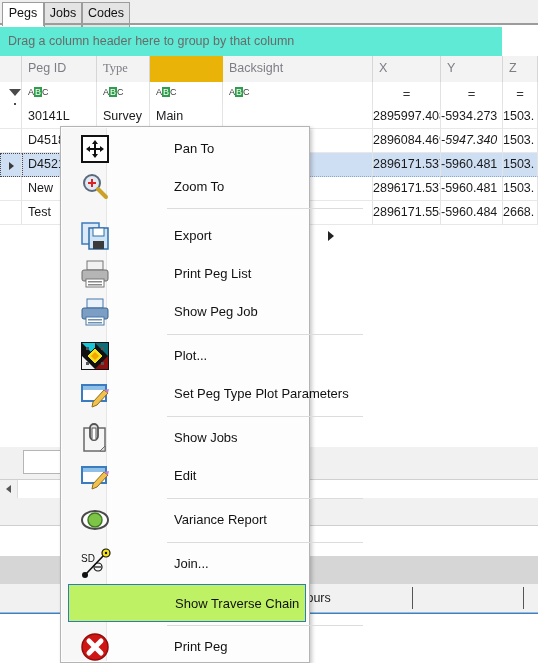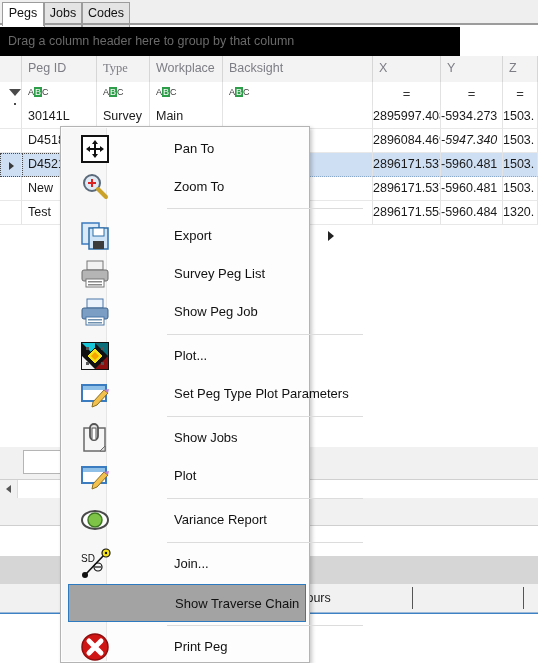--- a/index.html
+++ b/index.html
@@ -13,22 +13,22 @@
   .tabstrip:after{content:"";position:absolute;left:0;bottom:0;width:538px;height:2px;background:#9c9c9c;}
   .tab{position:absolute;top:2px;height:33px;box-sizing:border-box;
        border:1px solid #9c9c9c;border-bottom:none;background:#e4e4e4;
        font-size:12.5px;color:#111;line-height:21px;text-align:center;}
   .tab.active{background:#fff;z-index:3;height:24px;}
   .tab#tab0{left:2px;width:42px;}
   .tab#tab1{left:44px;width:38px;}
   .tab#tab2{left:82px;width:48px;}
 
   
-  .grouppanel{position:absolute;left:0;top:27px;width:460px;height:29px;
-     background:#000000;border-bottom:1px solid #701a75;}
+  .grouppanel{position:absolute;left:0;top:27px;width:502px;height:29px;
+     background:#5eead4;border-bottom:1px solid #701a75;}
   .grouppanel span{position:absolute;left:8px;top:7px;color:#6a6a6a;font-size:12.5px;}
 
   
   .grid{position:absolute;left:0;top:56px;width:538px;height:391px;background:#fff;
         border-bottom:1px solid #c8c8c8;}
   .hdrrow{position:absolute;left:0;top:0;height:26px;width:538px;background:#eab308;
           border-bottom:3px solid #4d7c0f;}
   .hcell{position:absolute;top:0;height:26px;box-sizing:border-box;
          border-right:1px solid #d6d6d6;color:#7d7d86;font-size:12.5px;
          line-height:25px;padding-left:6px;background:#f3f3f3;}
@@ -90,21 +90,21 @@
   .vsplit2{position:absolute;left:303px;top:447px;width:3px;height:51px;background:#a0a0a0;}
 
   
   .ctxmenu{position:absolute;left:60px;top:126px;width:250px;height:537px;
            background:#fdfdfd;border:1px solid #b4b4b4;box-sizing:border-box;
            box-shadow:2px 2px 4px rgba(0,0,0,0.22);z-index:50;}
   .ctxgutter{position:absolute;left:1px;top:1px;width:44px;bottom:1px;background:#f7f7f7;
              border-right:1px solid #e6e6e6;}
   .mi{position:absolute;left:1px;width:284px;height:38px;box-sizing:border-box;cursor:default;}
   .mi .mlabel{position:absolute;left:112px;top:11px;font-size:13px;color:#111;white-space:nowrap;}
-  .mi.hl{background:#a3a3a3;border:1px solid #2e7ac0;left:7px;width:238px;}
+  .mi.hl{background:#bef264;border:1px solid #2e7ac0;left:7px;width:238px;}
   .mi.hl .mlabel{left:106px;}
   .sep{position:absolute;left:106px;width:196px;height:1px;background:#dcdcdc;}
   .micon{position:absolute;left:17px;top:3px;width:32px;height:32px;}
   .submark{position:absolute;right:12px;top:14px;width:0;height:0;
            border-top:5px solid transparent;border-bottom:5px solid transparent;
            border-left:6px solid #222;}
 </style>
 </head>
 <body>
 
@@ -117,21 +117,20 @@
 <div class="grouppanel">
   <span>Drag a column header here to group by that column</span>
 </div>
 
 <div class="grid">
 
   <div class="hdrrow">
     <div class="hcell" style="left:0;width:22px;padding-left:0;"></div>
     <div class="hcell" style="left:22px;width:75px;">Peg ID</div>
     <div class="hcell" style="left:97px;width:53px;font-family:Liberation Serif, serif;">Type</div>
-    <div class="hcell" style="left:150px;width:73px;">Workplace</div>
     <div class="hcell" style="left:223px;width:150px;">Backsight</div>
     <div class="hcell" style="left:373px;width:68px;">X</div>
     <div class="hcell" style="left:441px;width:62px;">Y</div>
     <div class="hcell" style="left:503px;width:35px;">Z</div>
   </div>
 
   <div class="filterrow">
     <div class="fcell" style="left:0;width:22px;">
       <div class="funnel"></div>
     </div>
@@ -206,21 +205,21 @@
   </div>
 
   <div class="row alt" style="top:145px;">
     <div class="indicator"></div>
     <div class="cell" style="left:22px;width:75px;">Test</div>
     <div class="cell" style="left:97px;width:53px;"></div>
     <div class="cell" style="left:150px;width:73px;"></div>
     <div class="cell" style="left:223px;width:150px;"></div>
     <div class="cell num" style="left:373px;width:68px;">2896171.558</div>
     <div class="cell num" style="left:441px;width:62px;">-5960.484</div>
-    <div class="cell num" style="left:503px;width:35px;">1320.</div>
+    <div class="cell num" style="left:503px;width:35px;">2668.</div>
   </div>
 </div>
 
 <div class="lowerpanel"></div>
 <div class="editbox"></div>
 
 <div class="hscroll">
   <div class="lbtn"></div>
   <div class="track"></div>
 </div>
@@ -290,21 +289,21 @@
   <div class="mi" style="top:128px;">
     <span class="micon">
       <svg width="32" height="32" viewBox="0 0 32 32">
         <rect x="8" y="3" width="16" height="9" fill="#f2f2f2" stroke="#777"></rect>
         <rect x="3" y="12" width="26" height="11" rx="2" fill="#b5b5b5" stroke="#6d6d6d"></rect>
         <rect x="7" y="21" width="18" height="8" fill="#fff" stroke="#777"></rect>
         <rect x="9" y="23" width="14" height="1.5" fill="#888"></rect>
         <rect x="9" y="26" width="14" height="1.5" fill="#888"></rect>
       </svg>
     </span>
-    <span class="mlabel">Survey Peg List</span>
+    <span class="mlabel">Print Peg List</span>
   </div>
 
   <div class="mi" style="top:166px;">
     <span class="micon">
       <svg width="32" height="32" viewBox="0 0 32 32">
         <rect x="8" y="3" width="16" height="9" fill="#eaf2fb" stroke="#4a77a8"></rect>
         <rect x="3" y="12" width="26" height="11" rx="2" fill="#7a9ec4" stroke="#3e648c"></rect>
         <rect x="7" y="21" width="18" height="8" fill="#fff" stroke="#4a77a8"></rect>
         <rect x="9" y="23" width="14" height="1.5" fill="#6f8fae"></rect>
         <rect x="9" y="26" width="14" height="1.5" fill="#6f8fae"></rect>
@@ -360,21 +359,21 @@
 
   <div class="mi" style="top:330px;">
     <span class="micon">
       <svg width="32" height="32" viewBox="0 0 32 32">
         <rect x="3" y="7" width="24" height="16" fill="#fff" stroke="#3b7bbf" stroke-width="2"></rect>
         <rect x="4" y="8" width="22" height="4" fill="#8fc0e8"></rect>
         <path d="M14 24 L25 12 L29 15 L18 27 L13 29 Z" fill="#f2c14e" stroke="#8a6d1f"></path>
         <path d="M25 12 L29 15 L30 11 Z" fill="#c07fd0"></path>
       </svg>
     </span>
-    <span class="mlabel">Plot</span>
+    <span class="mlabel">Edit</span>
   </div>
   <div class="sep" style="top:371px;"></div>
 
   <div class="mi" style="top:374px;">
     <span class="micon">
       <svg width="32" height="32" viewBox="0 0 32 32">
         <ellipse cx="16" cy="16" rx="13" ry="9" fill="#fff" stroke="#4a4a4a" stroke-width="2"></ellipse>
         <circle cx="16" cy="16" r="7" fill="#7ec447" stroke="#3f7a22" stroke-width="1.5"></circle>
       </svg>
     </span>

